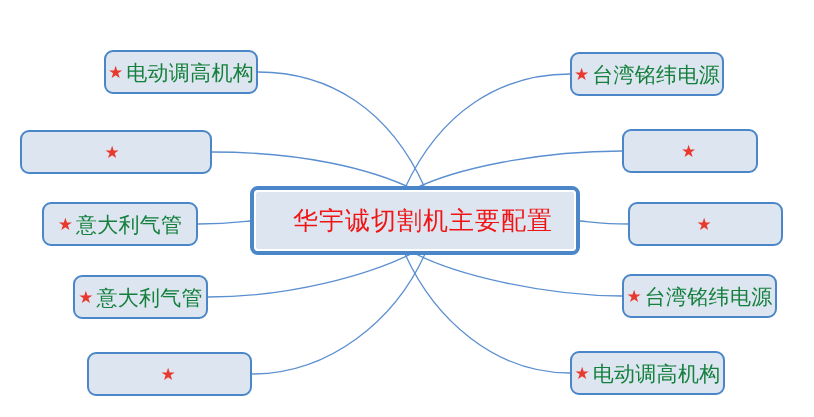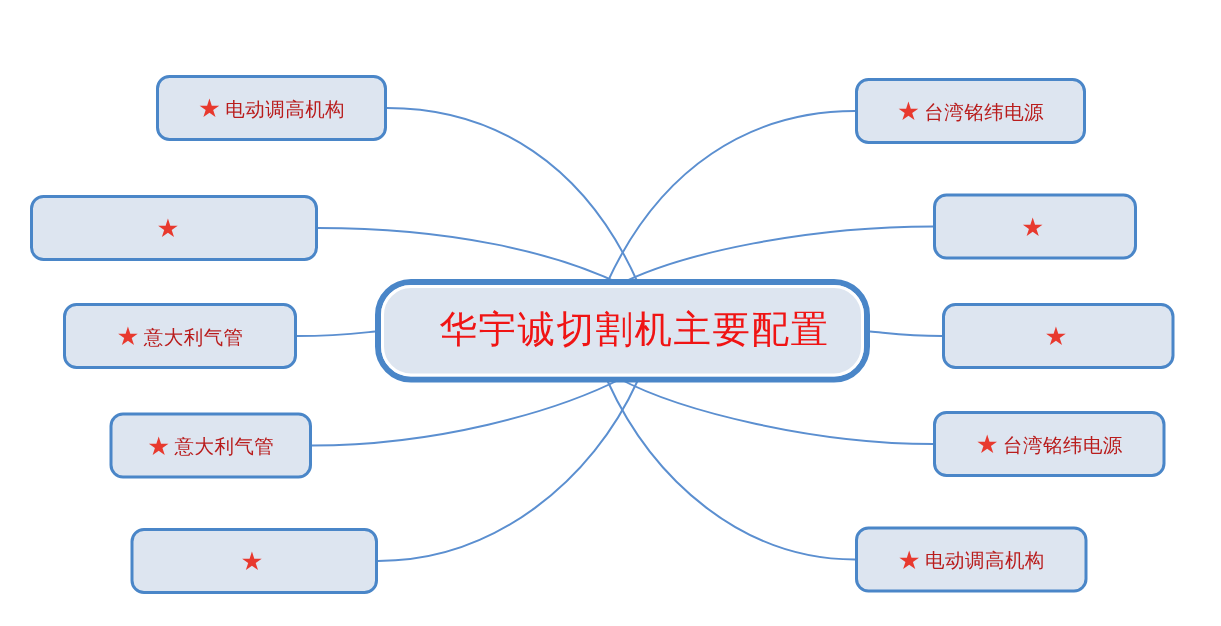--- a/index.html
+++ b/index.html
@@ -32,22 +32,22 @@
     display: flex;
     align-items: center;
     justify-content: center;
     background: #dde5f0;
     border: 2px solid #4a86c8;
     border-radius: 9px;
     white-space: nowrap;
     z-index: 2;
   }
   .node-label {
-    color: #b91c1c;
-    font-size: 13px;
+    color: #15803d;
+    font-size: 21px;
     line-height: 1;
     letter-spacing: 0.3px;
     text-align: center;
   }
   .star {
     color: #e8392e;
     font-size: 17px;
     line-height: 1;
     margin-right: 3px;
     display: inline-block;
@@ -57,21 +57,21 @@
   }
   #center-node {
     position: absolute;
     box-sizing: border-box;
     left: 250px;
     top: 186px;
     width: 330px;
     height: 69px;
     background: #dde5f0;
     border: 4px solid #4a86c8;
-    border-radius: 24px;
+    border-radius: 8px;
     outline: 2px solid #ffffff;
     outline-offset: -6px;
     display: flex;
     align-items: center;
     justify-content: center;
     z-index: 3;
     padding-left: 16px;
   }
   #center-label {
     color: #f01414;

